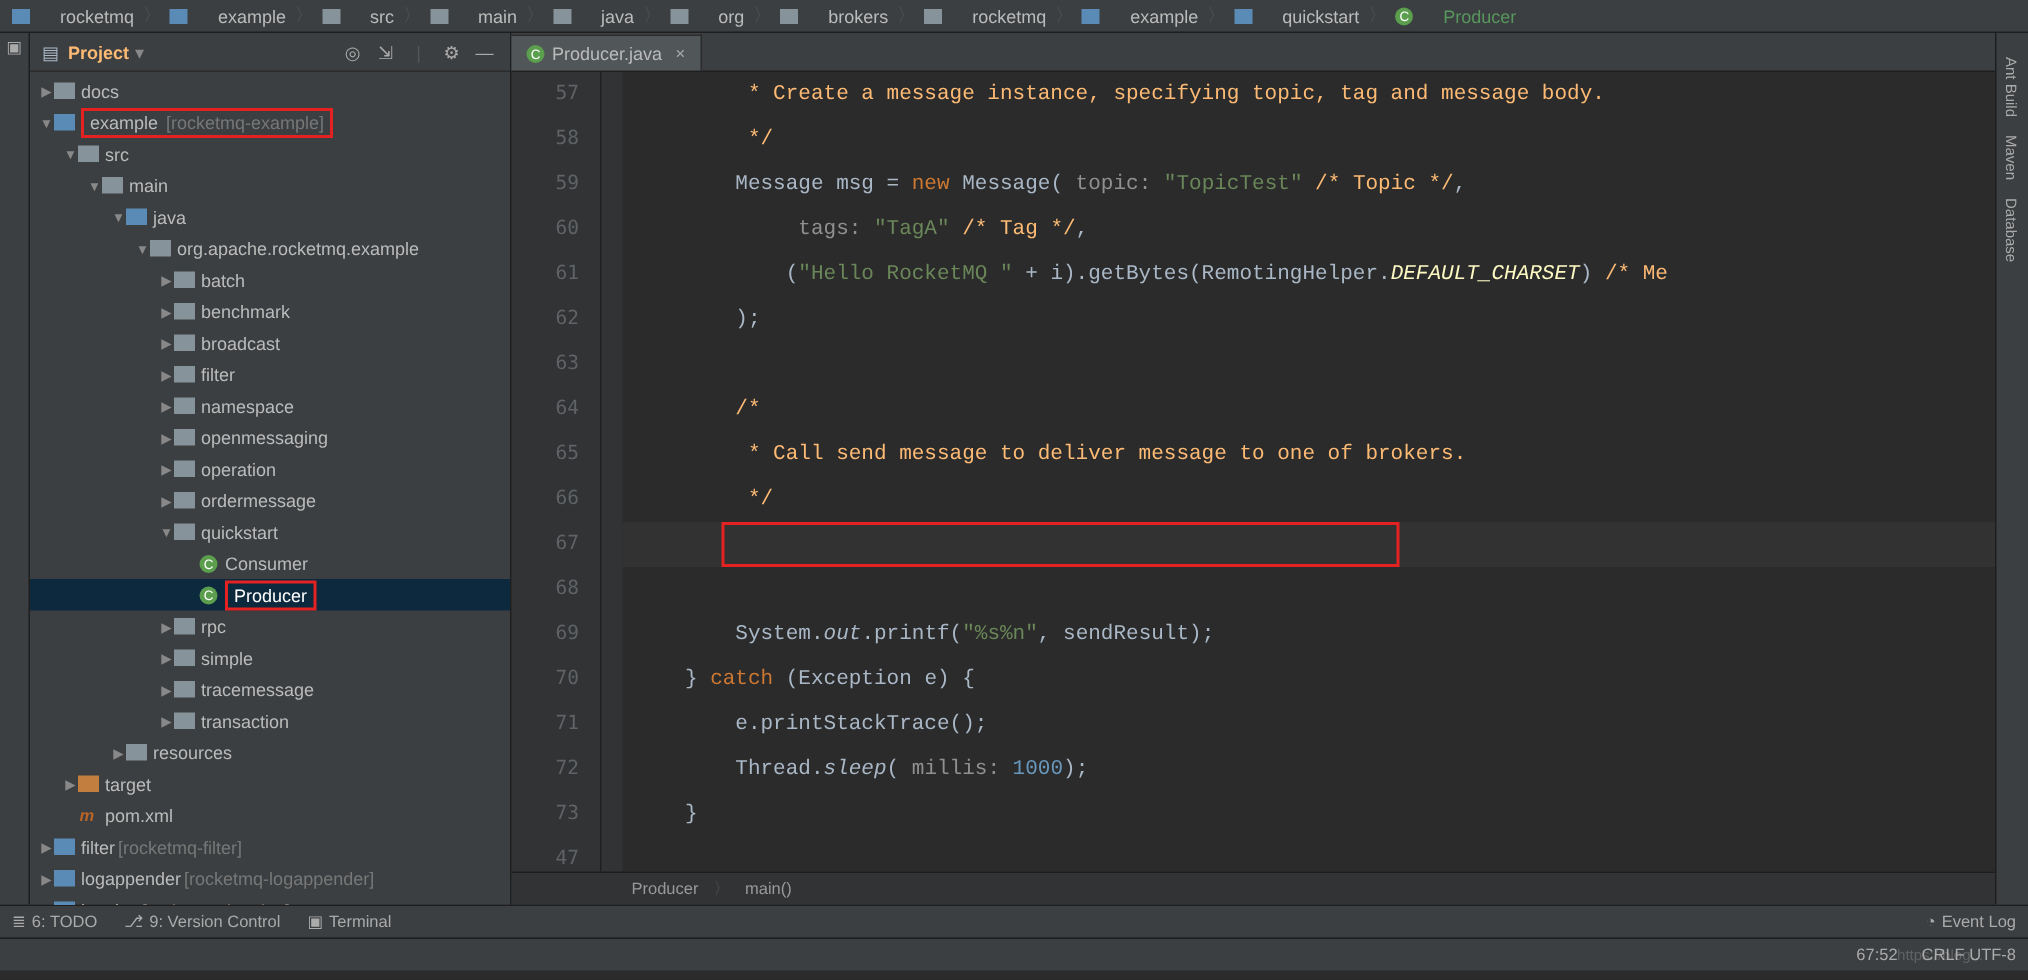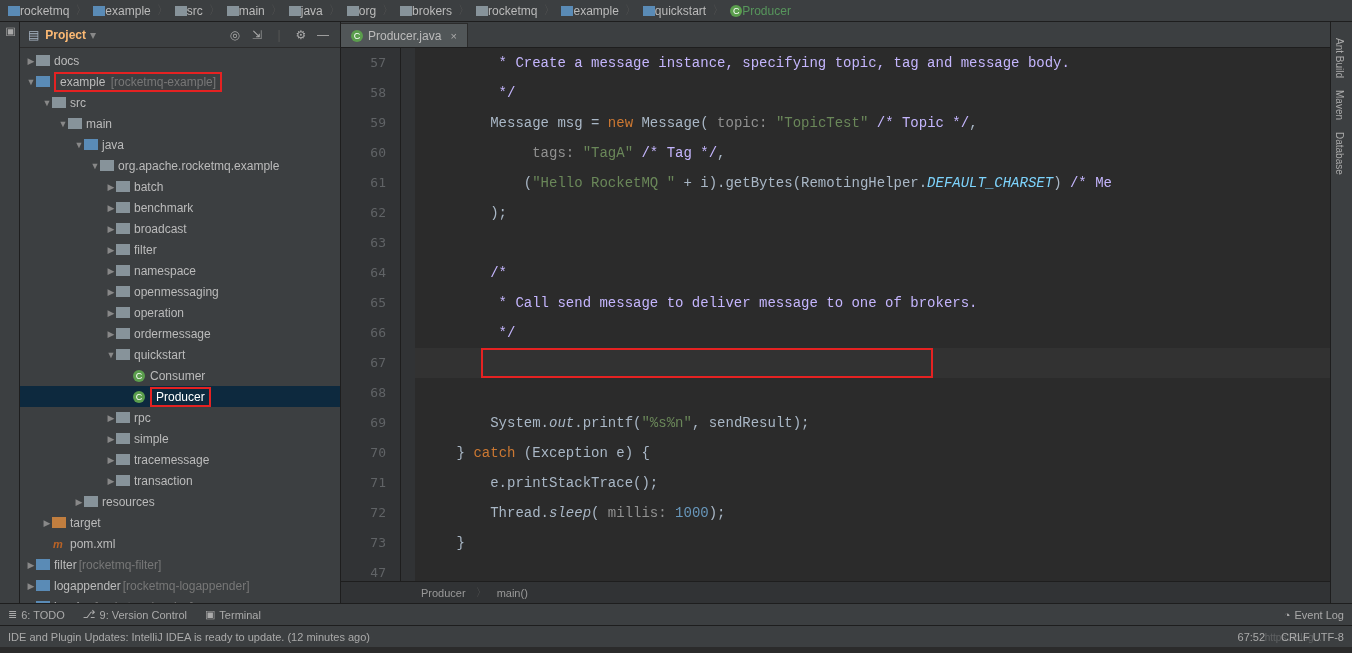--- a/index.html
+++ b/index.html
@@ -7,21 +7,21 @@
   width:1352px; height:653px;
   background:#2b2b2b; color:#a9b7c6;
   font-family:"Segoe UI",Arial,sans-serif; font-size:12px;
   overflow:hidden; position:relative;
 }
 .breadcrumb {
   height:22px; background:#3c3f41;
   display:flex; align-items:center; padding:0 4px;
   border-bottom:1px solid #1e1e1e;
 }
-.bc-item { display:flex; align-items:center; gap:0; color:#bbb; padding:0 4px; cursor:pointer; }
+.bc-item { display:flex; align-items:center; gap:20px; color:#bbb; padding:0 4px; cursor:pointer; }
 .bc-sep { color:#555; margin:0 2px; }
 .dir-icon { width:12px; height:10px; background:#87939a; display:inline-block; }
 .dir-icon.blue { background:#5a8bb6; }
 .class-icon { width:12px; height:12px; border-radius:6px; background:#5b9e4d; color:#fff; font-size:9px; line-height:12px; text-align:center; display:inline-block; }
 
 .main { display:flex; height:581px; }
 
 .left-strip {
   width:20px; background:#3c3f41; border-right:1px solid #1e1e1e;
   display:flex; flex-direction:column; align-items:center; gap:4px; padding-top:4px;
@@ -75,23 +75,23 @@
   width:14px; background:#313335;
 }
 .code {
   flex:1; font-family:Consolas,"Courier New",monospace; font-size:14px;
   line-height:30px; color:#a9b7c6; white-space:pre; position:relative;
   padding-left:8px;
 }
 .curline { position:absolute; left:0; right:0; height:30px; background:#323232; }
 .kw { color:#cc7832; }
 .str { color:#6a8759; }
-.cmt { color:#c4b5fd; }
+.cmt { color:#fdba74; }
 .paramname { color:#909090; }
-.const-it { color:#7dd3fc; font-style:italic;text-align:center; }
+.const-it { color:#fef9c3; font-style:italic;text-align:center; }
 .static-it { color:#a9b7c6; font-style:italic; }
 .num { color:#6897bb; }
 .highlight-token { background:#515b3a; }
 .hl-red-box { position:absolute; border:2px solid #e52222; pointer-events:none; }
 .code-crumb { height:22px; background:#313335; border-top:1px solid #1e1e1e; display:flex; align-items:center; padding-left:80px; gap:10px; color:#999; font-size:11px; }
 
 .right-strip {
   width:22px; background:#3c3f41; border-left:1px solid #1e1e1e;
   padding-top:10px;
 }
@@ -473,19 +473,18 @@
       <span>Terminal</span>
     </div>
   <div class="spacer"></div>
   <div class="bb-item">
       <span>◔</span>
       <span>Event Log</span>
     </div>
 </div>
 
 <div class="status-bar">
-  <span>IDE and Plugin Updates: IntelliJ IDEA is ready to update. (12 minutes ago)</span>
   <div class="spacer"></div>
   <span class="status-item">67:52</span>
   <span class="status-item">CRLF  UTF-8</span>
 </div>
 
 <div class="watermark">https://blog...</div>
 
 </body></html>

